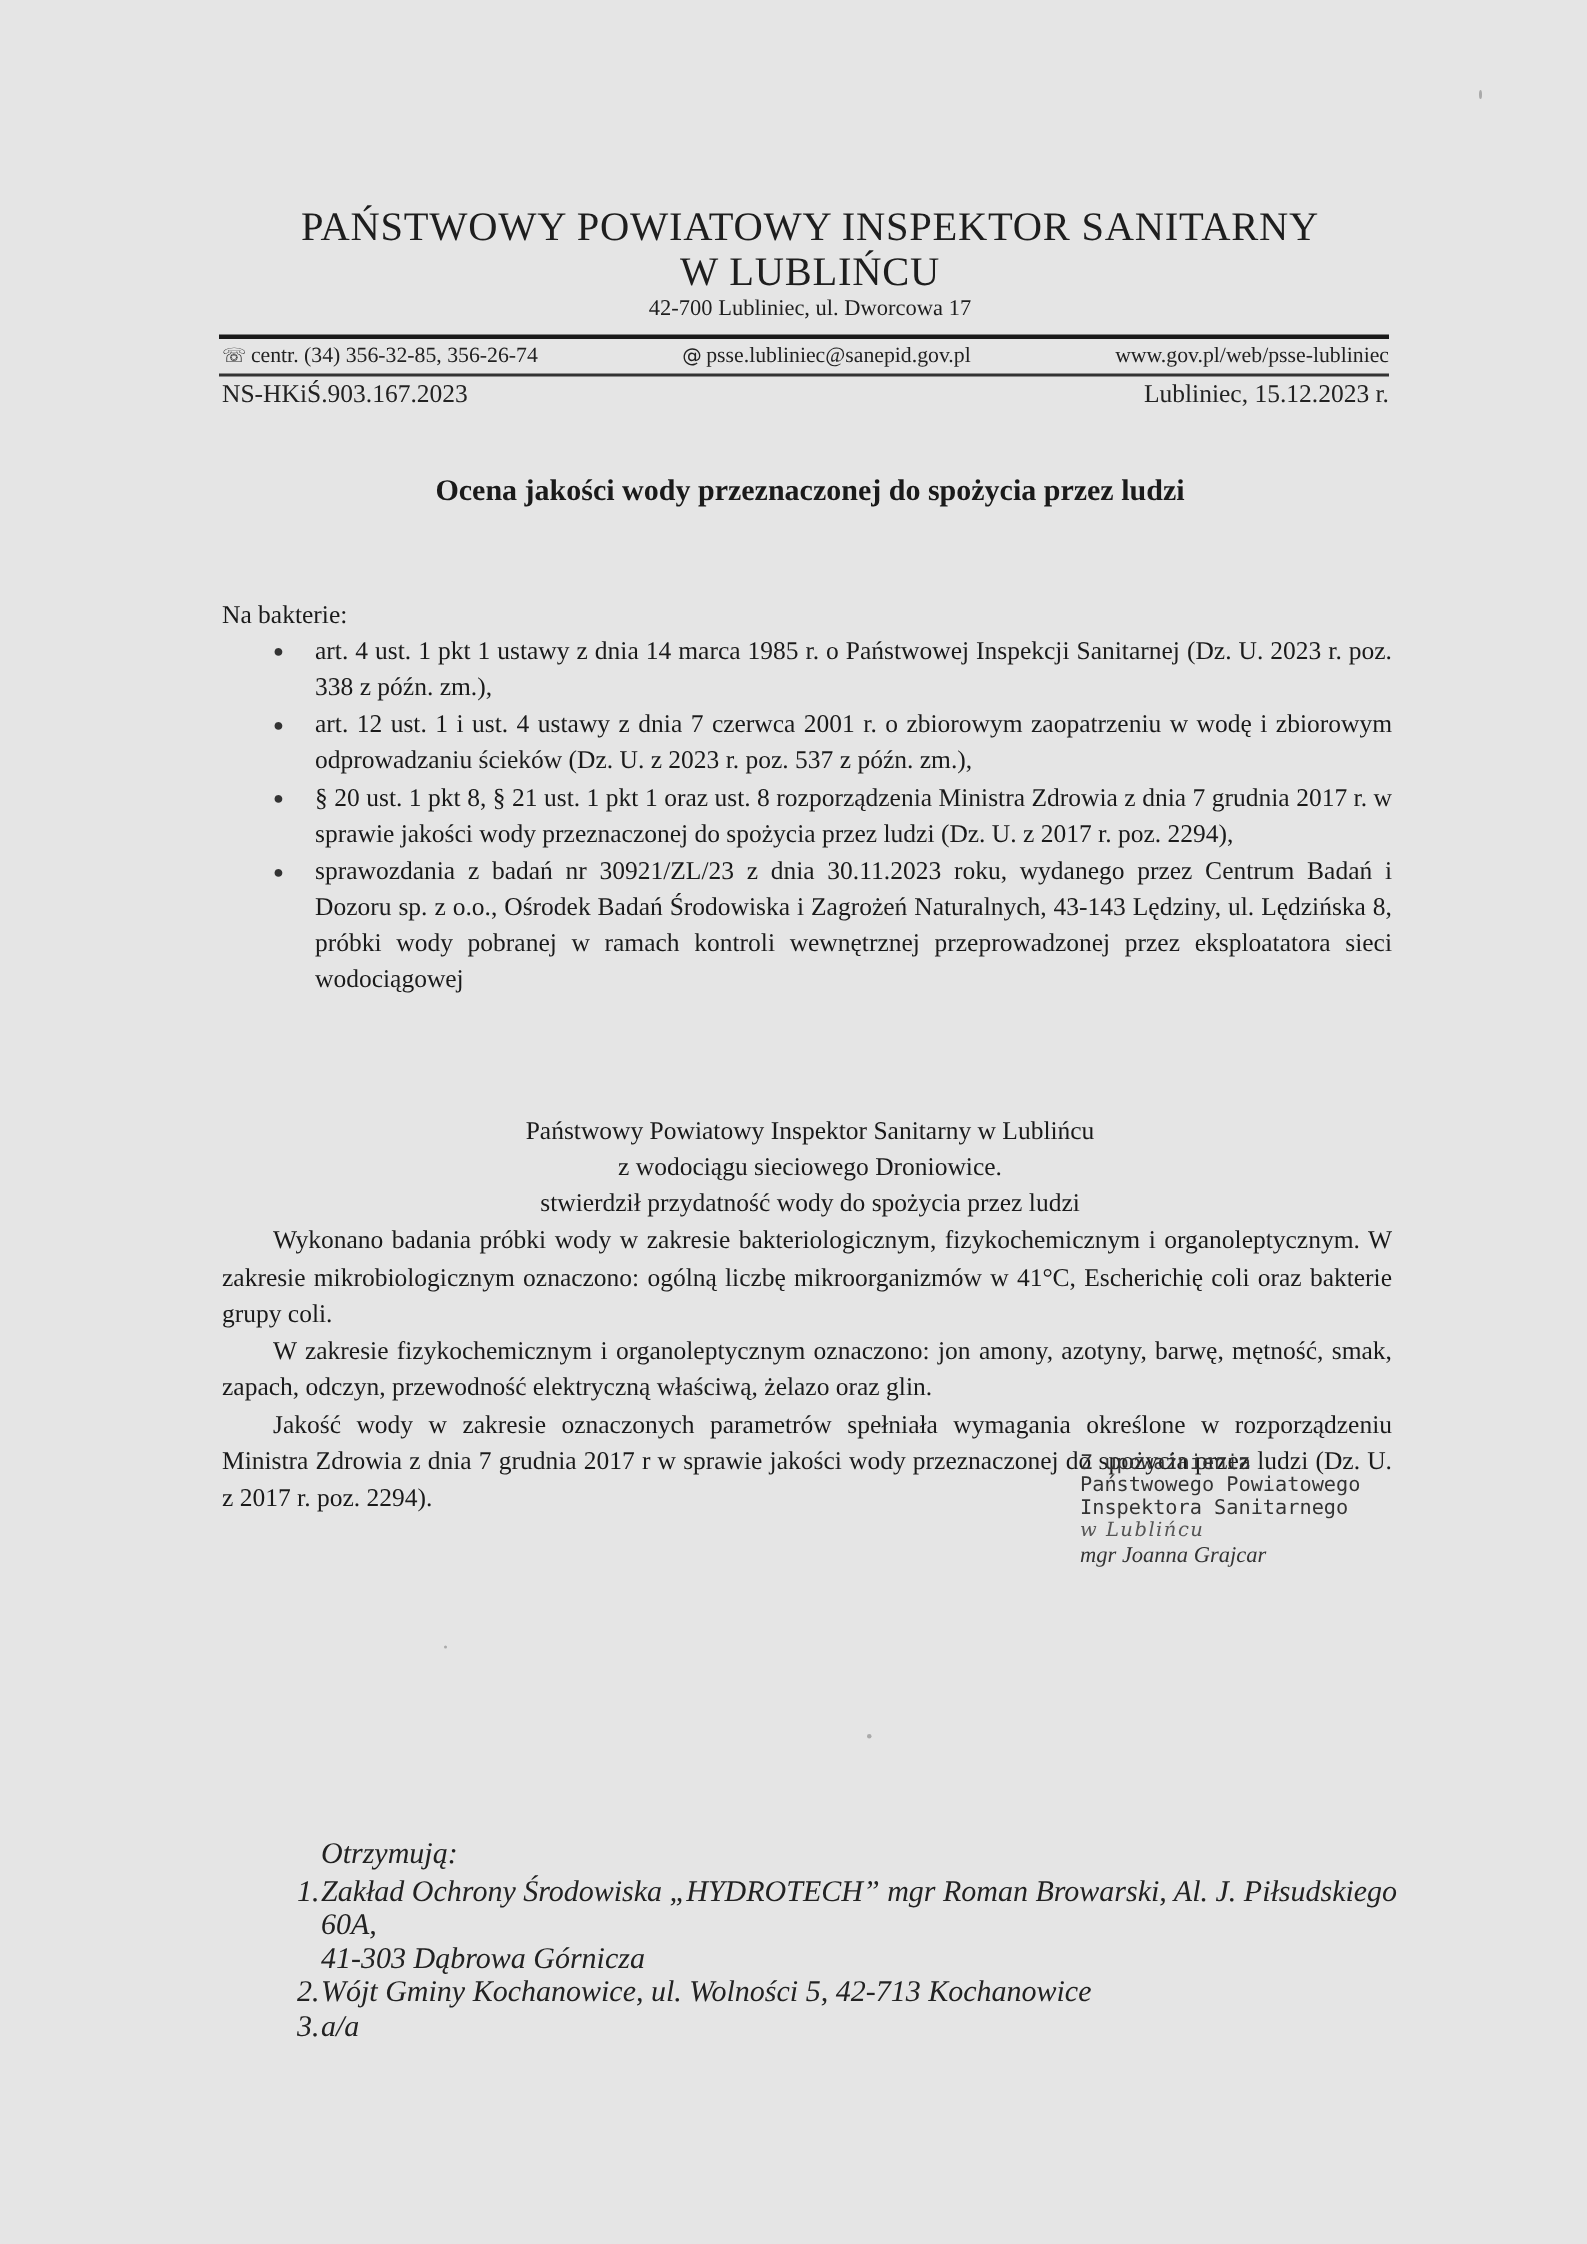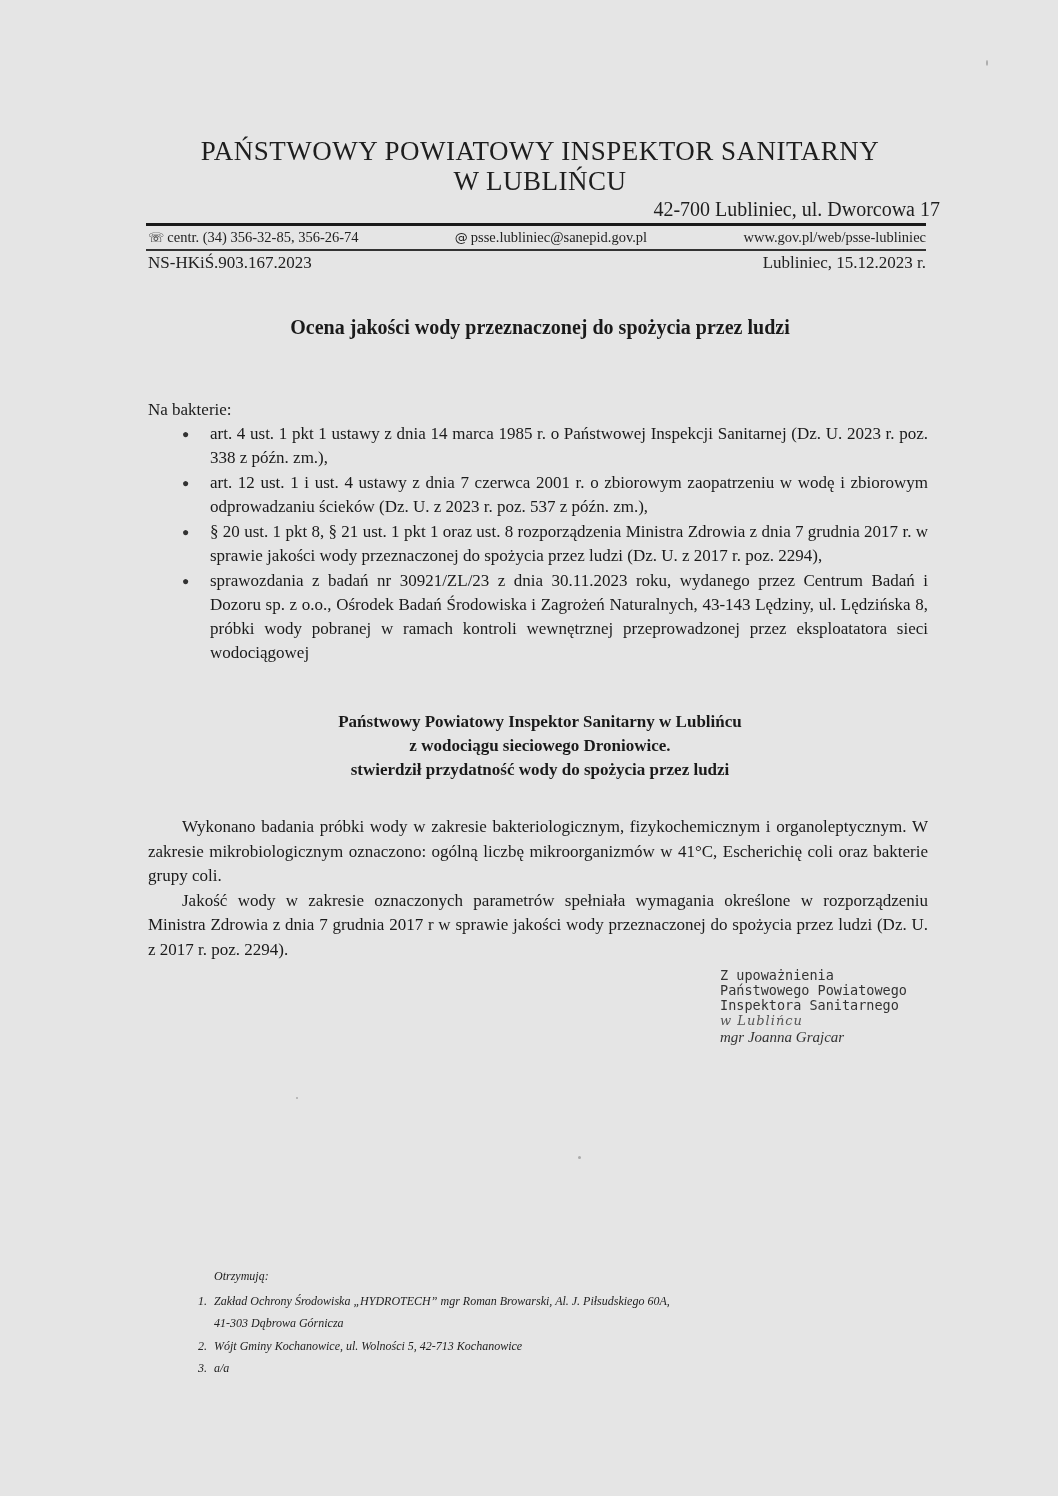--- a/index.html
+++ b/index.html
@@ -4,53 +4,53 @@
 <style>
   html, body { margin: 0; padding: 0; background: #ffffff; }
   body { width: 1058px; height: 1496px; position: relative; overflow: hidden;
          font-family: "Liberation Serif", "DejaVu Serif", serif; color: #1a1a1a; }
   .page { position: absolute; left: 0; top: 0; width: 1058px; height: 1496px; background: #e5e5e5; }
 
   .hdr-title { position: absolute; left: 140px; width: 800px; text-align: center;
                font-size: 27px; letter-spacing: 0.5px; color: #1e1e1e; }
   .hdr-t1 { top: 136px; }
   .hdr-t2 { top: 166px; }
-  .hdr-addr { position: absolute; left: 140px; width: 800px; top: 198px; text-align: right;
-              font-size: 20px; color: #1e1e1e; }
+  .hdr-addr { position: absolute; left: 140px; width: 800px; top: 198px; text-align: center;
+              font-size: 15px; color: #1e1e1e; }
   .rule-thick { position: absolute; left: 146px; width: 780px; top: 223px; height: 3px; background: #1a1a1a; }
   .rule-thin { position: absolute; left: 146px; width: 780px; top: 249px; height: 1.5px; background: #333; }
   .contact-row { position: absolute; left: 148px; width: 778px; top: 229px; font-size: 14.5px;
                  display: flex; justify-content: space-between; color: #222; gap: 44px; }
   .contact-row span { white-space: nowrap; }
   .icon-glyph { font-family: "DejaVu Sans", sans-serif; font-size: 13px; margin-right: 3px; }
   .ref-row { position: absolute; left: 148px; width: 778px; top: 253px; font-size: 17px;
              display: flex; justify-content: space-between; color: #222; }
 
   .doc-title { position: absolute; left: 140px; width: 800px; top: 312px; text-align: center;
                font-weight: bold; font-size: 20px; line-height: 30px; color: #1a1a1a; }
 
   .basis { position: absolute; left: 148px; top: 400px; font-size: 17px; }
   .basis-list { position: absolute; left: 180px; top: 422px; width: 748px; margin: 0; padding: 0; list-style: none;
                 font-size: 17px; line-height: 24px; }
   .basis-list li { position: relative; padding-left: 30px; margin-bottom: 1px; text-align: justify; }
   .basis-list li .bullet { position: absolute; left: 2px; top: 0; font-size: 12px; color: #333; }
 
-  .decision { position: absolute; left: 140px; width: 800px; top: 710px; text-align: center;
-              font-weight: bold; font-size: 17px; line-height: 24px; }
+  .decision { position: absolute; left: 140px; width: 800px; top: 742px; text-align: center;
+              font-weight: normal; font-size: 17px; line-height: 24px; }
 
   .body-text { position: absolute; left: 148px; width: 780px; top: 815px; font-size: 17px; line-height: 24.5px;
                text-align: justify; }
   .body-text p { margin: 0; text-indent: 34px; }
 
   .signature { position: absolute; left: 720px; width: 240px; top: 968px; 
                font-family: "DejaVu Sans Mono", "Liberation Mono", monospace; font-size: 13.5px; line-height: 15px; color: #333; }
   .signature .sig-scrawl { font-family: "DejaVu Serif", serif; font-style: italic; color: #555; font-size: 13px; letter-spacing: 1px; }
   .signature .sig-name { font-family: "Liberation Serif", serif; font-style: italic; font-size: 15px; color: #333; margin-top: 2px; }
 
-  .recipients { position: absolute; left: 200px; top: 1225px; width: 760px; font-style: italic; font-size: 12px; line-height: 22.5px; color: #222; margin-top: 40px; }
+  .recipients { position: absolute; left: 200px; top: 1225px; width: 760px; font-style: italic; font-size: 20px; line-height: 22.5px; color: #222; }
   .recipients .lbl { margin-left: 14px; margin-bottom: 2px; }
   .recipients ol { margin: 0; padding: 0; list-style: none; }
   .recipients li { position: relative; padding-left: 14px; }
   .recipients li .num { position: absolute; left: -2px; }
 
   .speck { position: absolute; width: 3px; height: 3px; background: #aaa; border-radius: 50%; }
 </style>
 </head>
 <body>
 
@@ -90,20 +90,21 @@
   </ul>
 
   <div class="decision">
     <div>Państwowy Powiatowy Inspektor Sanitarny w Lublińcu</div>
     <div>z wodociągu sieciowego Droniowice.</div>
     <div>stwierdził przydatność wody do spożycia przez ludzi</div>
   </div>
 
   <div class="body-text">
     <p>Wykonano badania próbki wody w zakresie bakteriologicznym, fizykochemicznym i organoleptycznym. W zakresie mikrobiologicznym oznaczono: ogólną liczbę mikroorganizmów w 41°C,  Escherichię coli oraz bakterie grupy coli.</p>
+    <p>W zakresie fizykochemicznym i organoleptycznym oznaczono: jon amony, azotyny, barwę, mętność, smak, zapach, odczyn, przewodność elektryczną właściwą, żelazo oraz glin.</p>
     <p>Jakość wody w zakresie oznaczonych parametrów spełniała wymagania określone w rozporządzeniu Ministra Zdrowia z dnia 7 grudnia 2017 r w sprawie jakości wody przeznaczonej do spożycia przez ludzi (Dz. U. z 2017 r. poz. 2294).</p>
   </div>
 
   <div class="signature">
     <div>Z upoważnienia</div>
     <div>Państwowego Powiatowego</div>
     <div>Inspektora Sanitarnego</div>
     <div class="sig-scrawl">w Lublińcu</div>
     <div class="sig-name">mgr Joanna Grajcar</div>
   </div>

